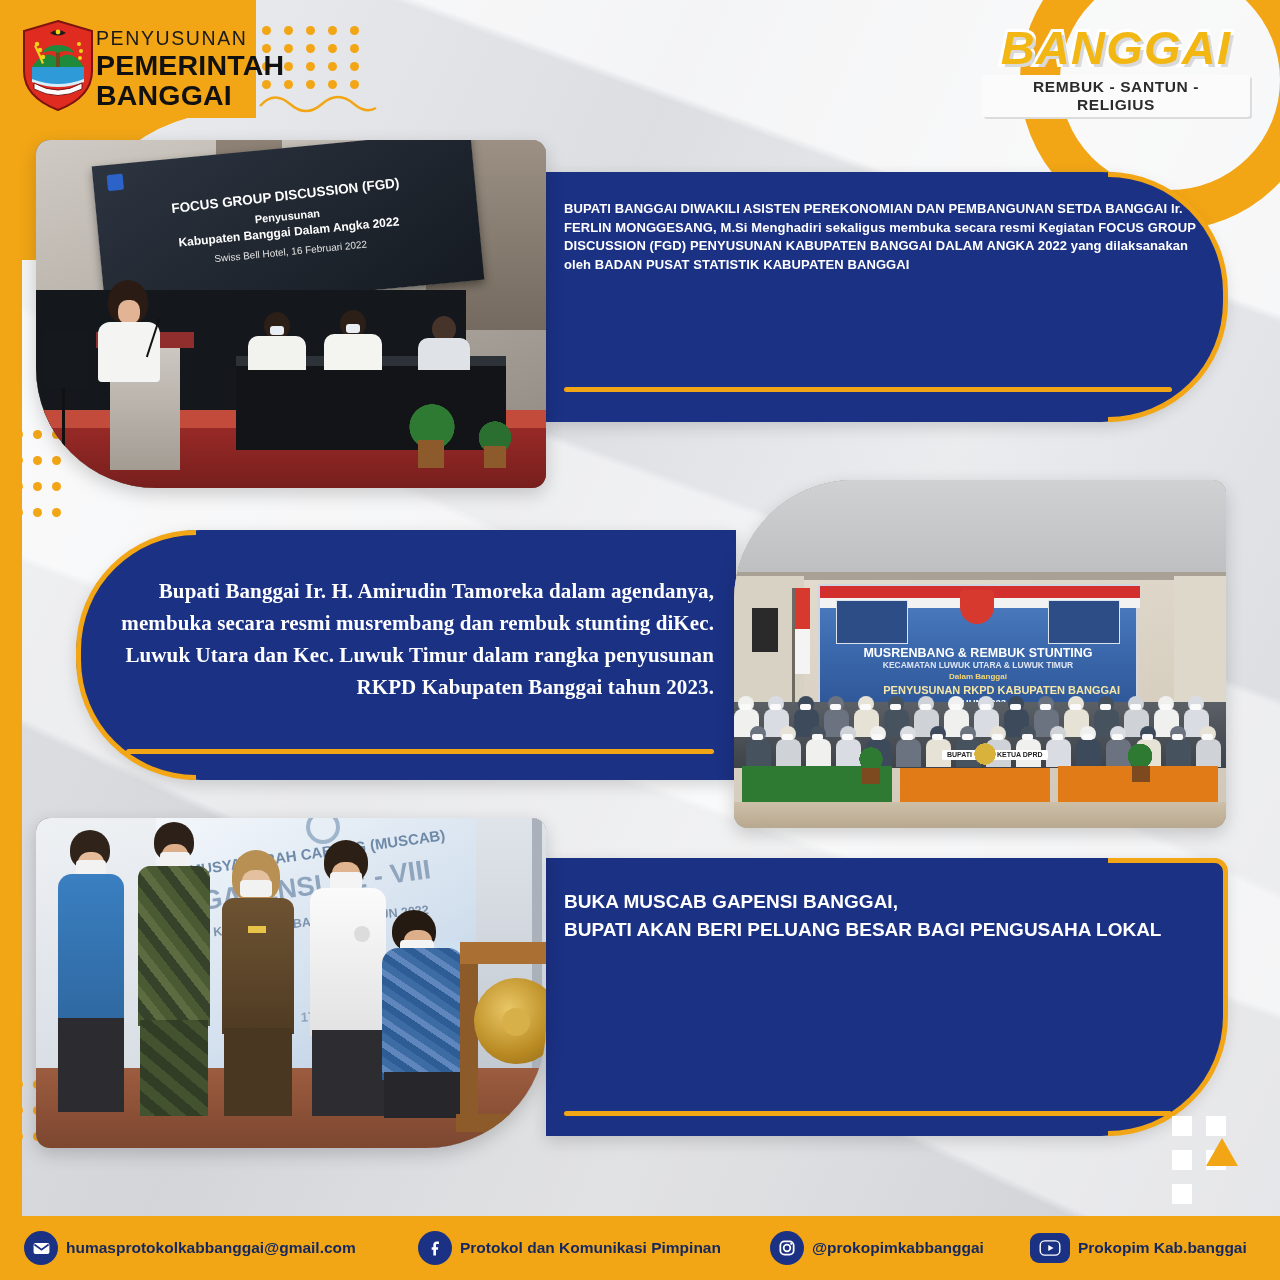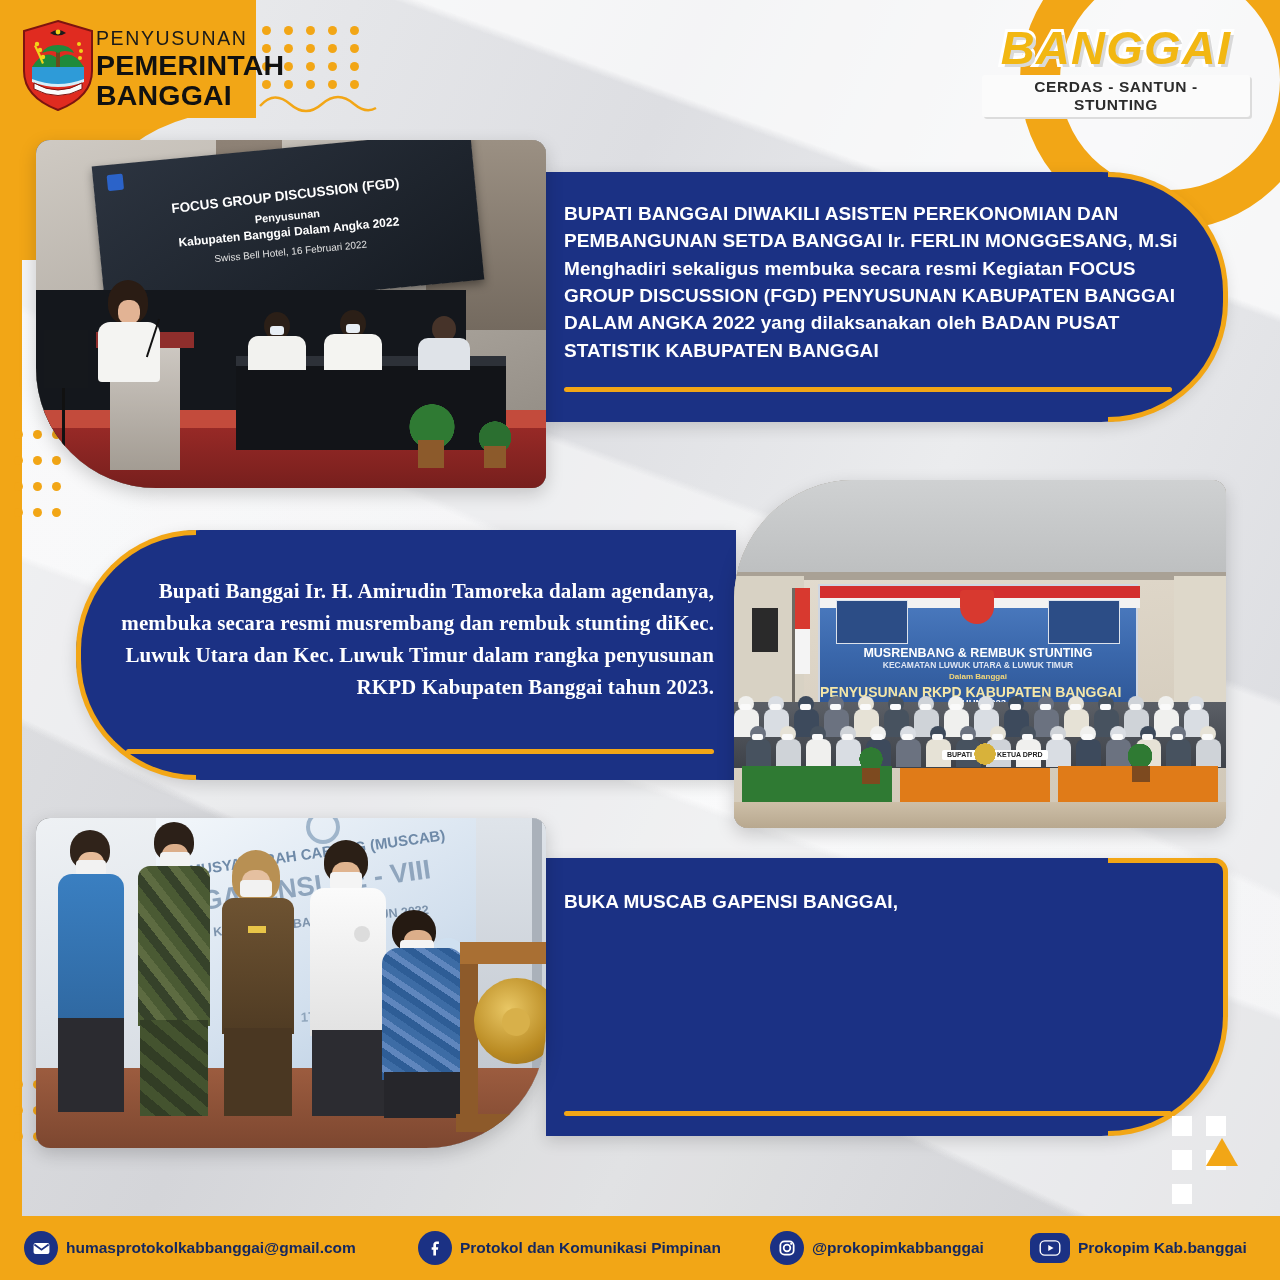--- a/index.html
+++ b/index.html
@@ -48,21 +48,21 @@
          box-shadow:0 5px 16px rgba(0,0,0,.15); }
   .card .hr{ position:absolute; height:5px; background:#f2a616; border-radius:3px; }
   .card .txt{ position:absolute; color:#fff; }
   .arc{ position:absolute; border:5px solid #f2a616; z-index:7; }
 
   
   #photo1{ left:36px;  top:140px; width:510px; height:348px;
            border-radius:14px 14px 14px 120px; }
   #card1{ left:546px; top:172px; width:680px; height:250px;
           border-radius:0 125px 125px 0; }
-  #card1 .txt{ left:18px; top:28px; width:640px; font-size:19px; font-weight:700;
+  #card1 .txt{ left:18px; top:28px; width:640px; font-size:13px; font-weight:700;
                line-height:1.44; letter-spacing:.1px; }
   #card1 .hr{ left:18px; bottom:30px; width:608px; }
   #arc1{ left:1108px; top:172px; width:120px; height:250px;
          border-radius:0 125px 125px 0; border-left:none; }
 
   
   #photo2{ left:734px; top:480px; width:492px; height:348px;
            border-radius:120px 14px 14px 14px; }
   #card2{ left:76px;  top:530px; width:660px; height:250px;
           border-radius:125px 0 0 125px;font-family:Liberation Serif, serif; }
@@ -208,21 +208,21 @@
 </svg>
 
 <div class="hdr-wrap">
   <div class="hdr-l1">PENYUSUNAN</div>
   <div class="hdr-l2">PEMERINTAH</div>
   <div class="hdr-l3">BANGGAI</div>
 </div>
 
 <div class="brand">
   <div class="brand-main">BANGGAI</div>
-  <div class="brand-sub">CERDAS - SANTUN - STUNTING</div>
+  <div class="brand-sub">REMBUK - SANTUN - RELIGIUS</div>
 </div>
 
 <div class="photo" id="photo1">
   <div class="scene" style="background:linear-gradient(160deg,#cfcac3 0%,#b6b0a8 42%,#8b857d 100%);">
 
     <div style="position:absolute;left:180px;top:0;width:66px;height:150px;background:linear-gradient(180deg,#8e8276,#6f6459);"></div>
     <div style="position:absolute;left:390px;top:0;width:120px;height:190px;background:linear-gradient(180deg,#9b9083,#746a5f);"></div>
 
     <div style="position:absolute;left:62px;top:8px;width:380px;height:150px;background:linear-gradient(150deg,#2c3440,#161b22);transform:rotate(-5.5deg);box-shadow:0 4px 10px rgba(0,0,0,.4);">
       <div class="lbl" style="left:0;right:0;top:40px;font-size:13.5px;transform:rotate(-1deg);">FOCUS GROUP DISCUSSION (FGD)</div>
@@ -286,21 +286,21 @@
     <div style="position:absolute;left:84px;top:104px;width:320px;height:128px;background:linear-gradient(180deg,#4f7fc4 0%,#3a67ab 55%,#2e5696 100%);border:2px solid #cfd6e2;">
 
       <div style="position:absolute;left:0;top:0;width:320px;height:22px;background:linear-gradient(180deg,#d32f2f 55%,#f2f2f2 55%);"></div>
       <div style="position:absolute;left:140px;top:4px;width:34px;height:34px;background:#d8392f;border-radius:4px 4px 50% 50%;"></div>
 
       <div style="position:absolute;left:16px;top:14px;width:72px;height:44px;background:#2c4d86;border:1px solid #dde3ec;"></div>
       <div style="position:absolute;right:16px;top:14px;width:72px;height:44px;background:#2c4d86;border:1px solid #dde3ec;"></div>
       <div class="lbl" style="left:0;right:0;top:60px;font-size:12.5px;">MUSRENBANG &amp; REMBUK STUNTING</div>
       <div class="lbl" style="left:0;right:0;top:75px;font-size:8.5px;color:#dfe6f2;">KECAMATAN LUWUK UTARA &amp; LUWUK TIMUR</div>
       <div class="lbl" style="left:0;right:0;top:86px;font-size:8px;color:#f3d77a;font-weight:600;">Dalam Banggai</div>
-      <div class="lbl" style="left:0;right:16px;top:98px;font-size:14px;color:#f5e7a8;text-align:right;">PENYUSUNAN RKPD KABUPATEN BANGGAI</div>
+      <div class="lbl" style="left:0;right:16px;top:98px;font-size:11px;color:#f5e7a8;text-align:right;">PENYUSUNAN RKPD KABUPATEN BANGGAI</div>
       <div class="lbl" style="left:0;right:0;top:112px;font-size:9.5px;color:#fff;">TAHUN 2023</div>
     </div>
 
     <div style="position:absolute;left:60px;top:108px;width:16px;height:86px;background:linear-gradient(180deg,#d8392f 48%,#f4f4f4 48%);"></div>
     <div style="position:absolute;left:58px;top:108px;width:3px;height:150px;background:#6e6a62;"></div>
 
     <div style="position:absolute;left:18px;top:128px;width:26px;height:44px;background:#2a2a2a;"></div>
 
     <div style="position:absolute;left:0;top:222px;width:492px;height:66px;background:linear-gradient(180deg,#5b5f66,#3e4249);"></div>
     <div id="aud2" style="position:absolute;left:0;top:216px;width:492px;height:76px;">
@@ -478,20 +478,21 @@
     <div style="position:absolute;left:424px;top:124px;width:132px;height:22px;background:#a96f33;"></div>
     <div style="position:absolute;left:438px;top:160px;width:86px;height:86px;border-radius:50%;background:radial-gradient(circle at 40% 36%,#e9c765,#b98a22 60%,#8c651b);"></div>
     <div style="position:absolute;left:466px;top:190px;width:28px;height:28px;border-radius:50%;background:#d8b04a;"></div>
     <div style="position:absolute;left:420px;top:296px;width:150px;height:18px;background:#8d5a2a;"></div>
   </div>
 </div>
 
 <div class="card" id="card3">
   <div class="head">
     <div>BUKA MUSCAB GAPENSI BANGGAI,</div>
+    <div>BUPATI AKAN BERI PELUANG BESAR BAGI PENGUSAHA LOKAL</div>
   </div>
   <div class="hr"></div>
 </div>
 <div class="arc" id="arc3"></div>
 
 <svg class="deco-br" viewBox="0 0 96 96">
   <rect x="6" y="6" width="20" height="20" fill="#ffffff"></rect>
   <rect x="40" y="6" width="20" height="20" fill="#ffffff"></rect>
   <rect x="6" y="40" width="20" height="20" fill="#ffffff"></rect>
   <rect x="40" y="40" width="20" height="20" fill="#ffffff"></rect>

